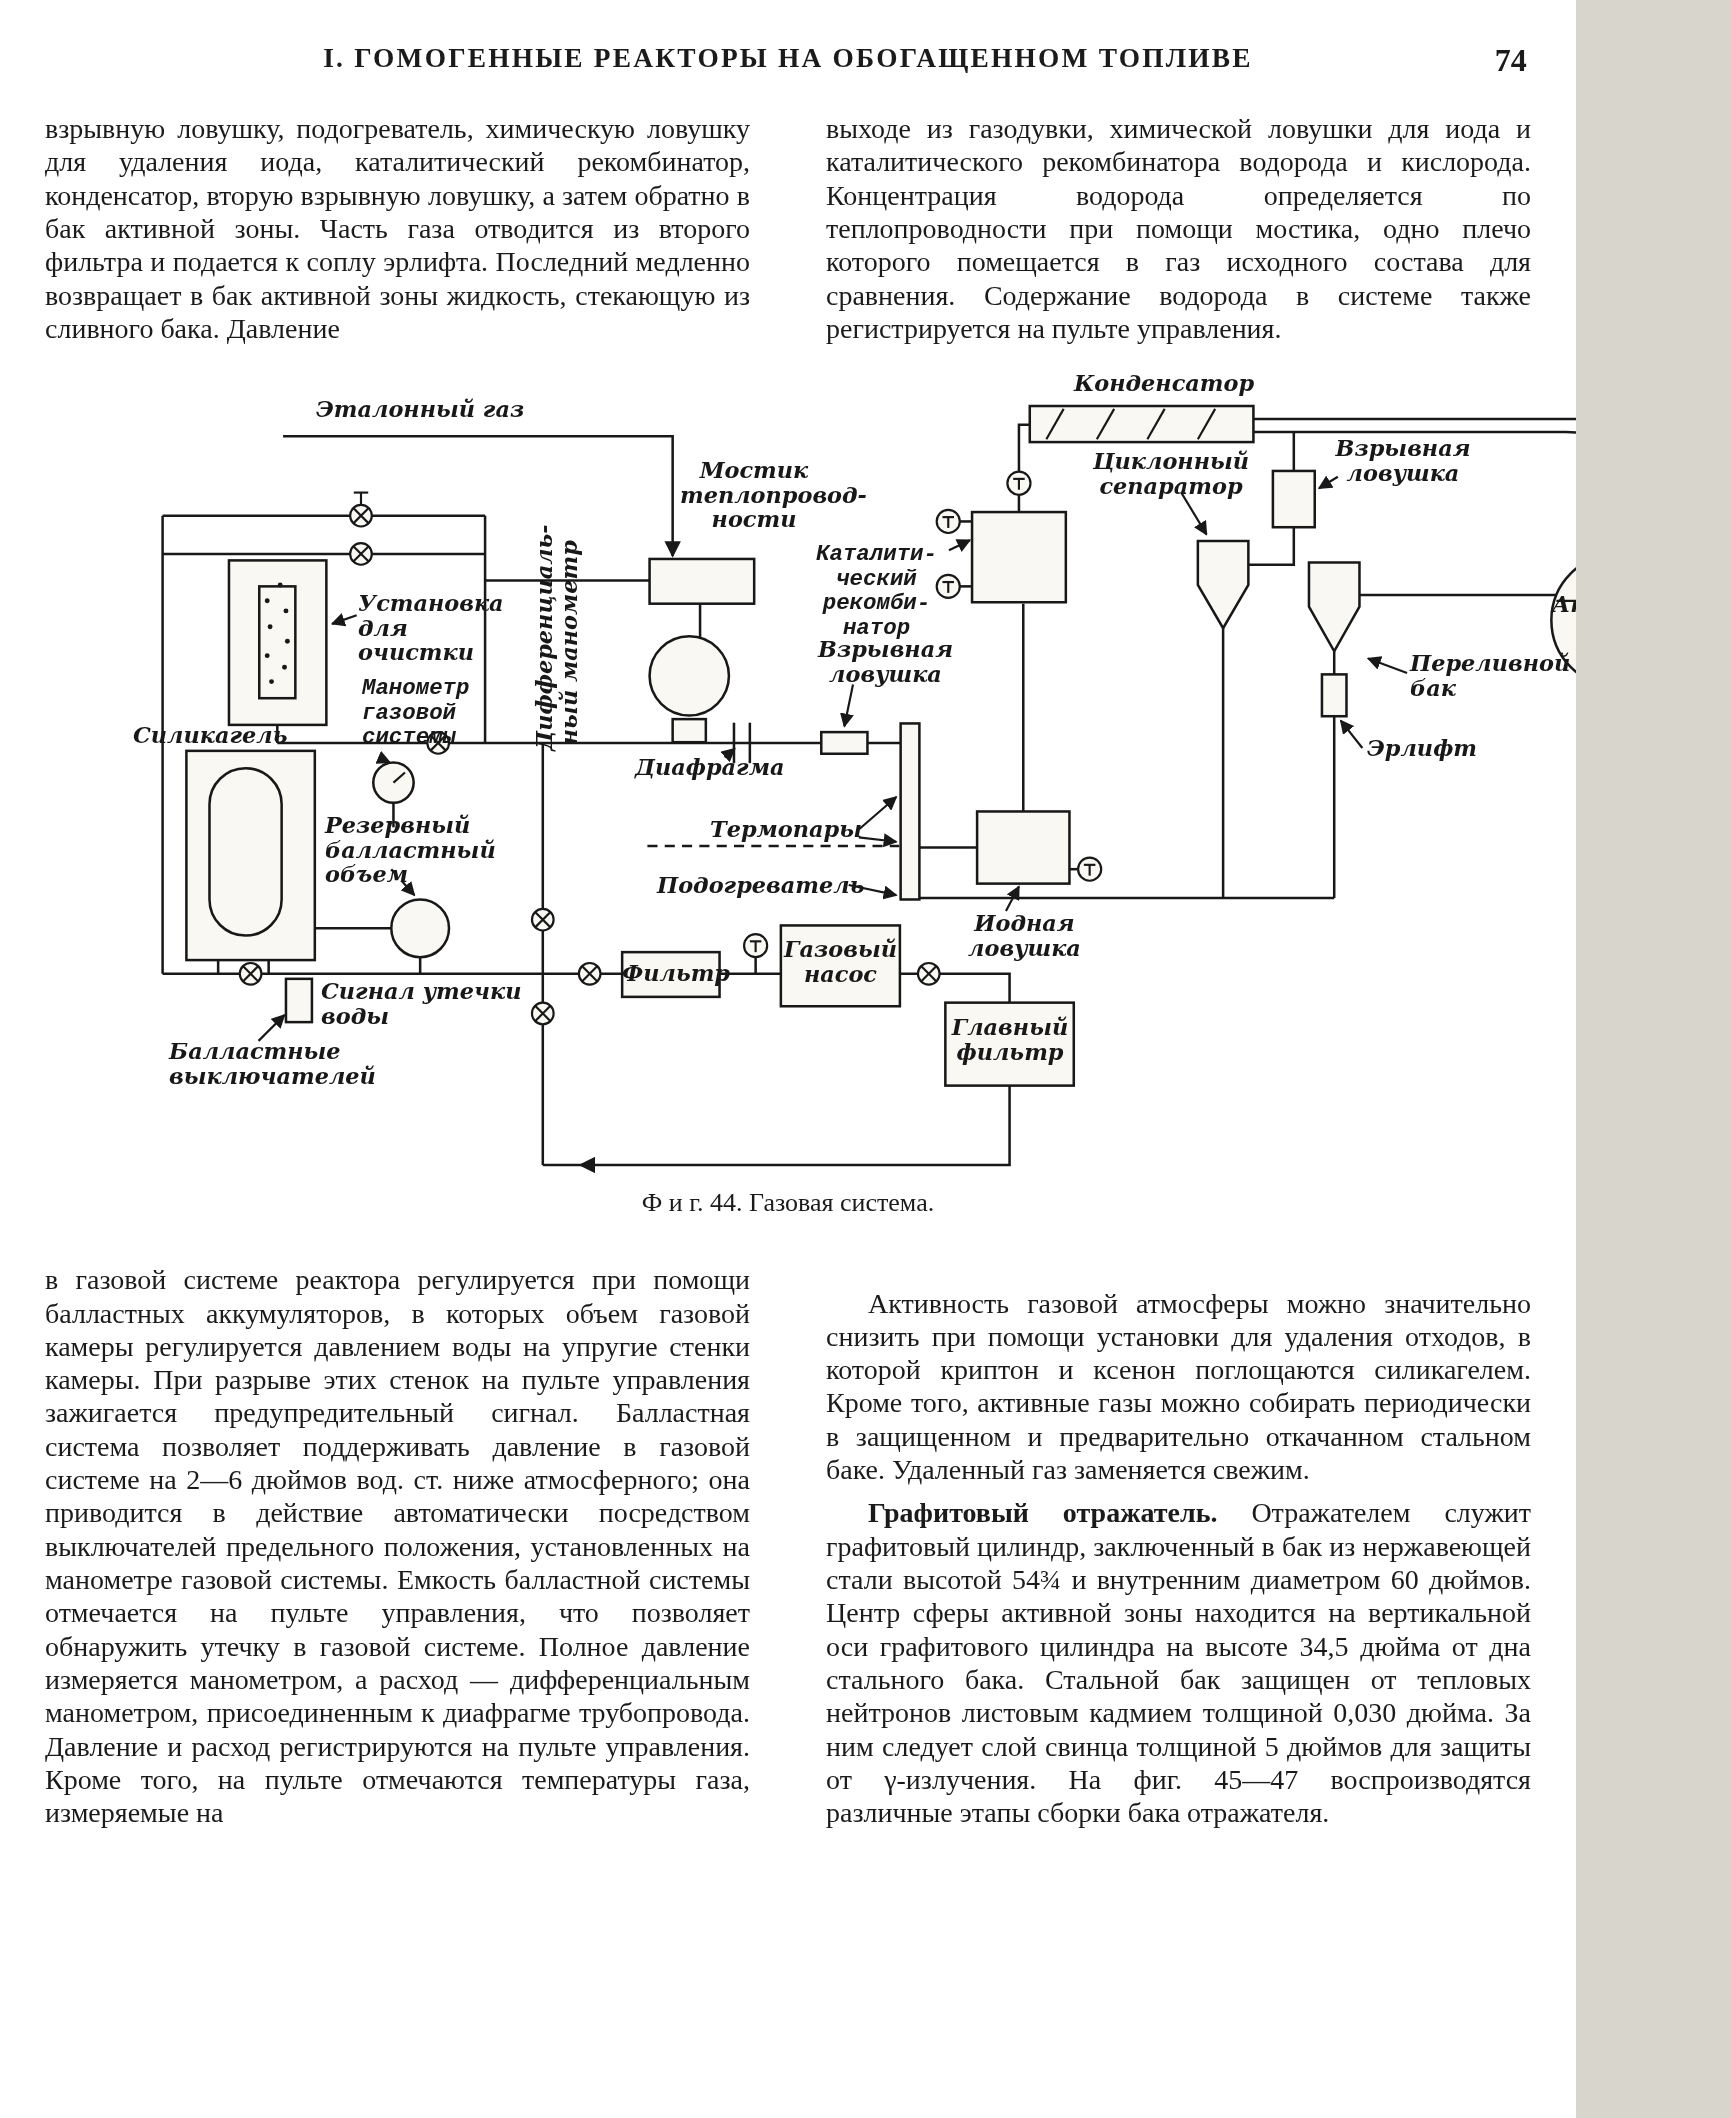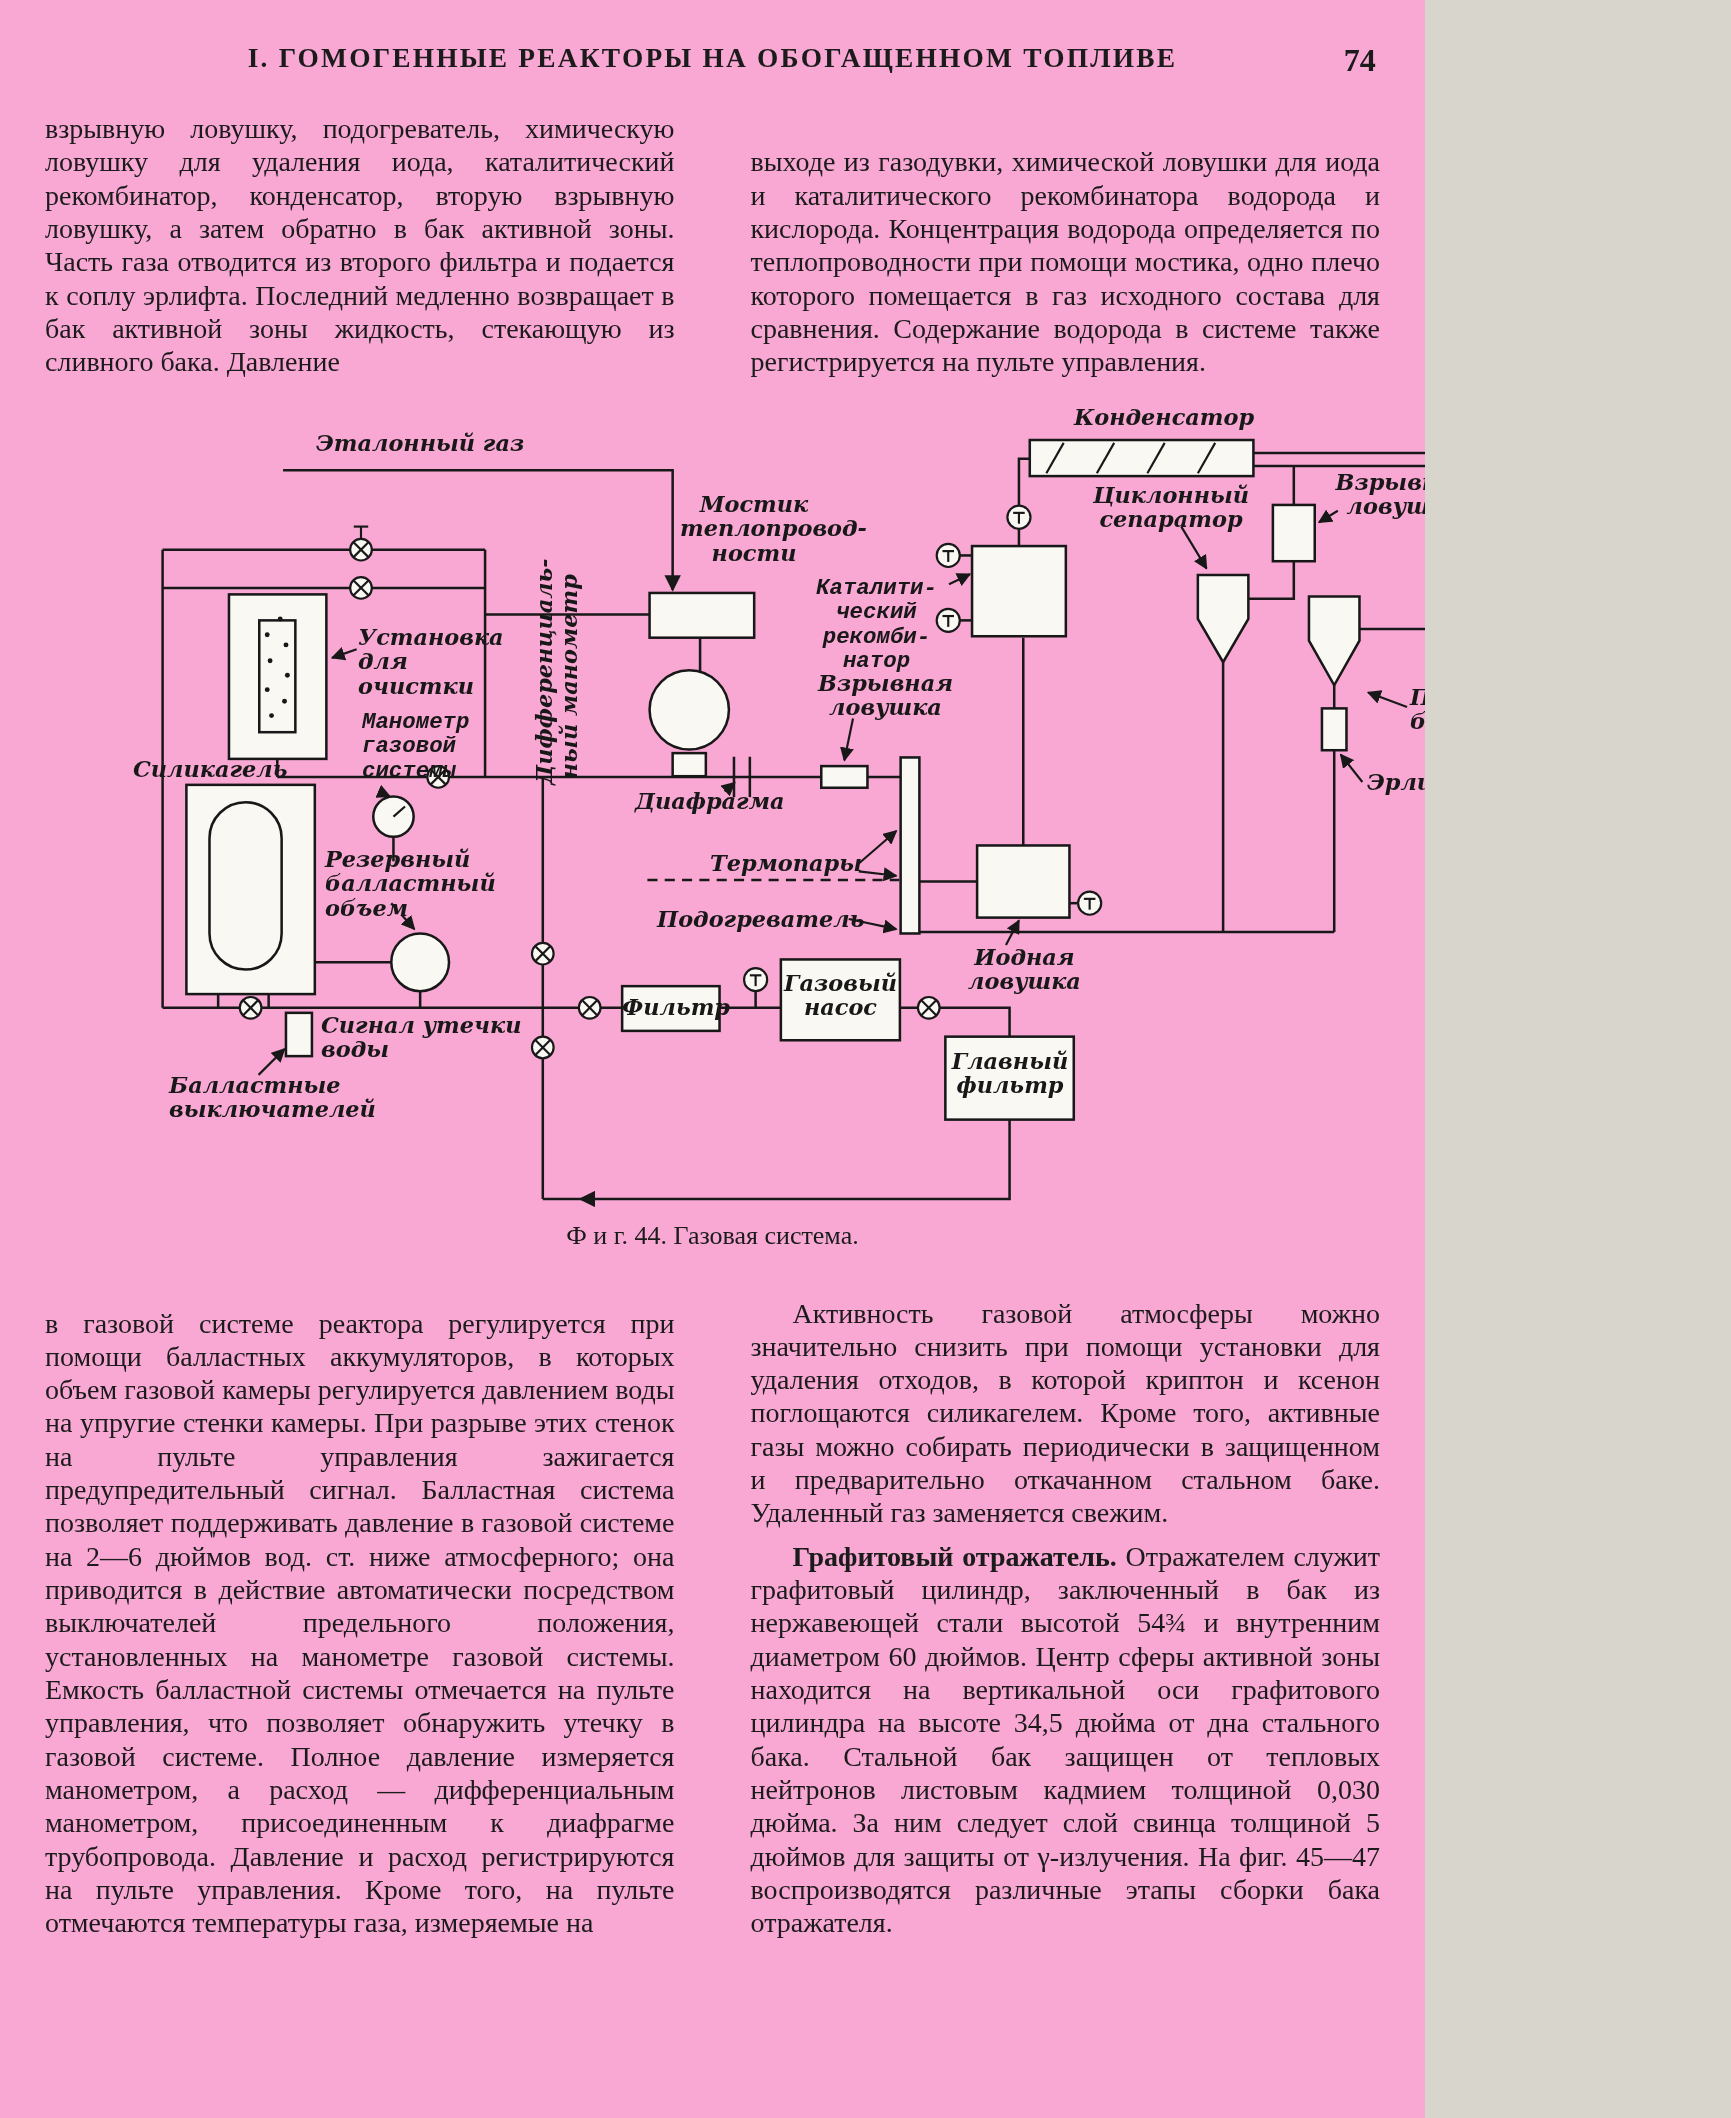--- a/index.html
+++ b/index.html
@@ -1,18 +1,18 @@
 <!DOCTYPE html>
 <html lang="ru" style="font-size:11.5px"><head>
 <meta charset="utf-8">
 <style>
   html,body{margin:0;padding:0;background:#d8d5cd;}
   .page{
-    width:1425px;height:2119px;box-sizing:border-box;
-    background:#f9a8d4;color:#1b1b1b;
+    width:1576px;height:2119px;box-sizing:border-box;
+    background:#ffffff;color:#1b1b1b;
     font-family:"Liberation Serif",serif;
     padding:33px 45px 21.6px;position:relative;overflow:hidden;
   }
   .page-header{position:relative;text-align:center;font-weight:700;
     font-size:27.4px;letter-spacing:2.2px;margin-top:10px;}
   .page-number{position:absolute;right:4.3px;top:-1.4px;font-size:32px;letter-spacing:0;}
   .columns{display:flex;gap:76px;align-items:flex-end;}
   .top-cols{margin-top:38px;}
   .col{flex:1;min-width:0;}
   .col p{margin:0;text-align:justify;font-size:28px;line-height:1.19;}

